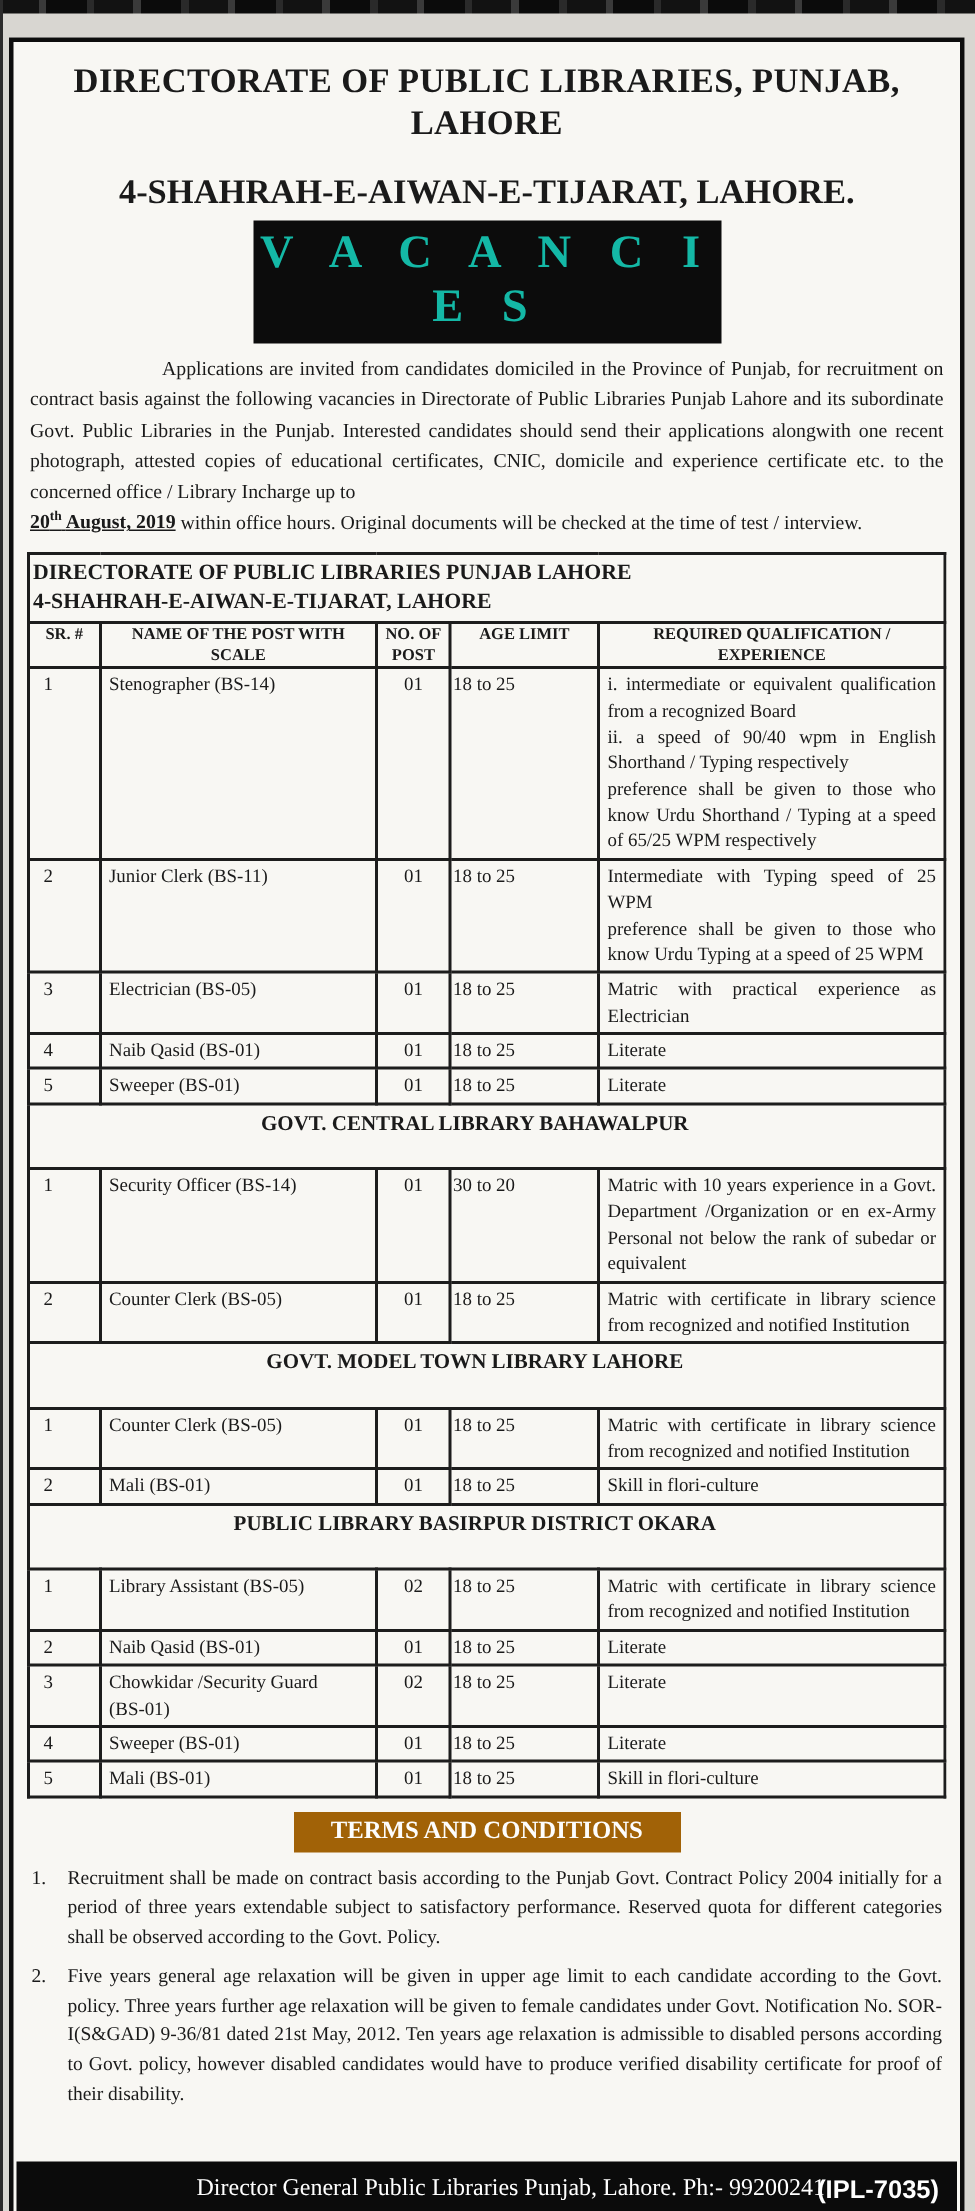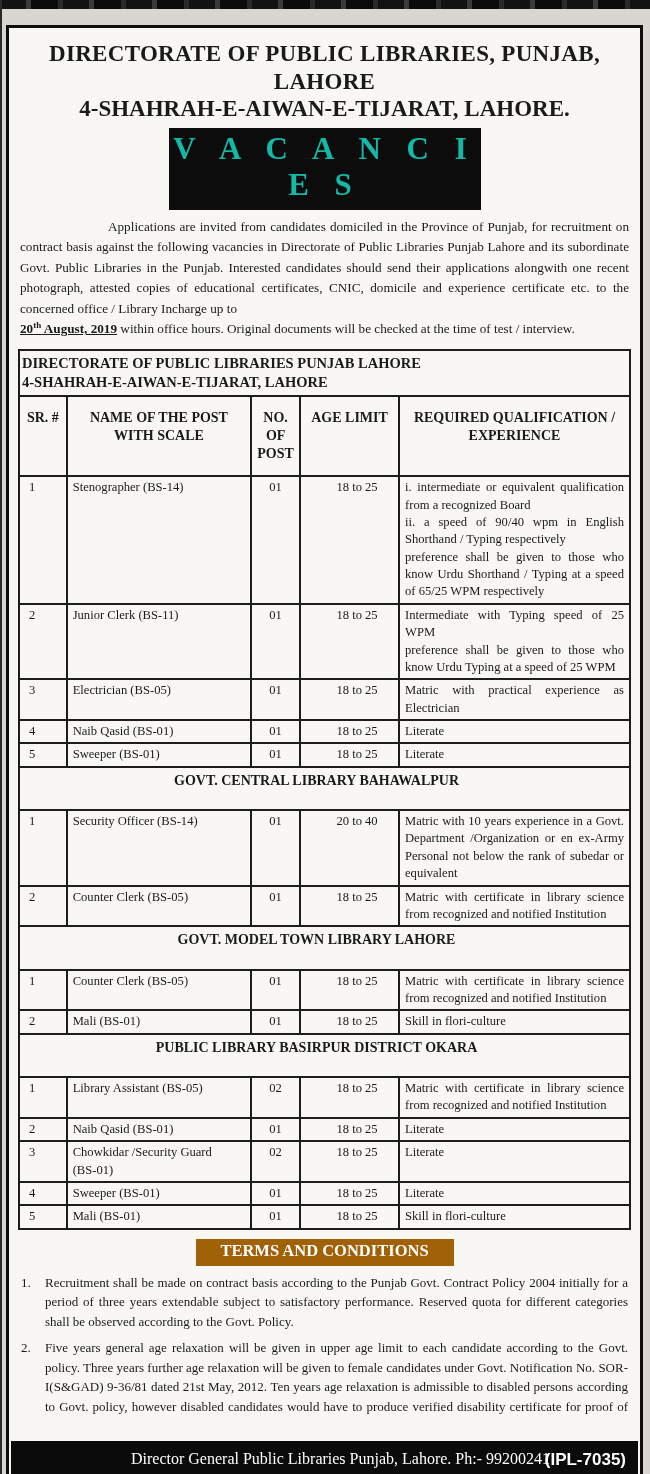--- a/index.html
+++ b/index.html
@@ -14,40 +14,40 @@
     background:repeating-linear-gradient(90deg,#121212 0 26px,#3a3a3a 26px 31px,#0b0b0b 31px 58px,#2a2a2a 58px 63px);
   }
   .left-edge{position:absolute;top:0;left:0;width:2px;height:1474px;background:#2b2b2b;}
   .ad{
     position:absolute;top:25px;left:6px;width:637px;height:1457px;
     box-sizing:border-box;border:3px solid #0d0d0d;background:#f8f7f3;
     padding:4px 9px 0 9px;
   }
   .content{height:1384px;overflow:hidden;}
   .org{ text-align:center;font-weight:bold;font-size:23px;line-height:1.2;margin:8px 0 0;letter-spacing:.3px;}
-  .address{text-align:center;font-weight:bold;font-size:23px;line-height:1.2;margin:0 0 2px;}
+  .address{text-align:center;font-weight:bold;font-size:23px;line-height:1.2;margin:19px 0 2px;}
   .banner{
     width:312px;margin:5px auto 7px;background:#0c0c0c;color:#14b8a6;
     text-align:center;font-weight:bold;font-size:31px;letter-spacing:9px;
     padding:3px 0 7px;
   }
   .intro{
     font-size:13.2px;line-height:1.55;text-align:justify;
     margin:0 2px 9px 2px;text-indent:88px;
   }
   .date{font-weight:bold;text-decoration:underline;}
   .date sup{font-size:9px;}
   table{width:100%;border-collapse:collapse;font-size:12.6px;table-layout:fixed;}
   td,th{border:2px solid #1d1d1d;padding:2px 5px;vertical-align:top;line-height:1.38;}
   .tbl-title{font-weight:bold;font-size:14.5px;line-height:1.3;padding:3px 2px;}
-  th{font-size:14px;text-align:center;line-height:1.3;padding:12px 2px;vertical-align:top;}
+  th{font-size:11px;text-align:center;line-height:1.3;padding:0 2px;vertical-align:top;}
   .section-cell{text-align:center;font-weight:bold;font-size:14px;padding:3px 16px 19px 0;}
   .c-sr{text-align:left;padding-left:9px;}
   .c-no{text-align:center;}
-  .c-age{padding-left:20px;text-align:center;}
+  .c-age{padding-left:1px;}
   .c-name,.c-qual{white-space:pre-line;}
   .c-qual{text-align:justify;}
   .terms-bar{
     width:250px;margin:9px auto 7px;background:#a16207;color:#fdfdfd;
     text-align:center;font-weight:bold;font-size:16.5px;padding:2px 4px 5px;
   }
   .terms{margin:0 3px;}
   .term{display:flex;font-size:13px;line-height:1.52;margin-bottom:6px;}
   .term-num{flex:0 0 15px;margin-right:9px;}
   .term-text{flex:1;text-align:justify;}
@@ -141,21 +141,21 @@
         <td class="c-qual">Literate</td>
       </tr>
 
       <tr>
         <td class="section-cell" colspan="5">GOVT. CENTRAL LIBRARY BAHAWALPUR</td>
       </tr>
       <tr>
         <td class="c-sr">1</td>
         <td class="c-name">Security Officer (BS-14)</td>
         <td class="c-no">01</td>
-        <td class="c-age">20 to 40</td>
+        <td class="c-age">30 to 20</td>
         <td class="c-qual">Matric with 10 years experience in a Govt. Department /Organization or en ex-Army Personal not below the rank of subedar or equivalent</td>
       </tr>
       <tr>
         <td class="c-sr">2</td>
         <td class="c-name">Counter Clerk (BS-05)</td>
         <td class="c-no">01</td>
         <td class="c-age">18 to 25</td>
         <td class="c-qual">Matric with certificate in library science from recognized and notified Institution</td>
       </tr>
 

